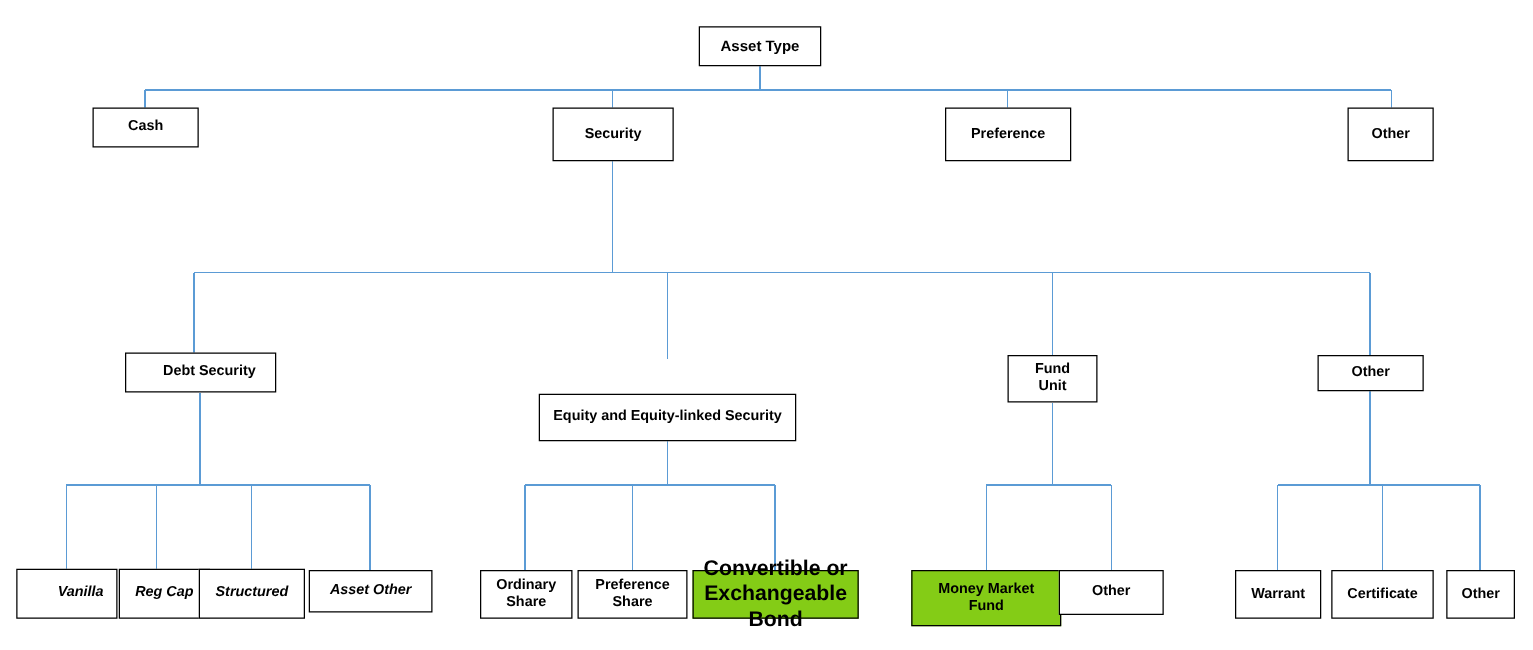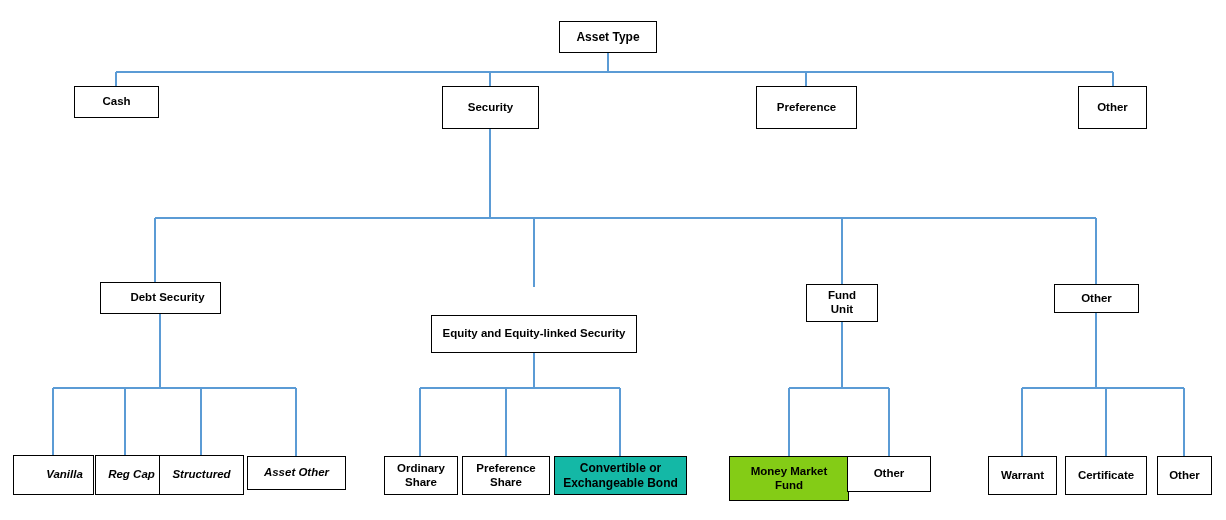--- a/index.html
+++ b/index.html
@@ -135,21 +135,21 @@
   </div>
 
   <div class="node" style="left: 384px; top: 456px; width: 74px; height: 39px; font-size: 11.5px; border-color: rgb(0, 0, 0); background: rgb(255, 255, 255); color: rgb(0, 0, 0);">
     <span class="node-label">Ordinary
 Share</span>
   </div>
   <div class="node" style="left: 462px; top: 456px; width: 88px; height: 39px; font-size: 11.5px; border-color: rgb(0, 0, 0); background: rgb(255, 255, 255); color: rgb(0, 0, 0);">
     <span class="node-label">Preference
 Share</span>
   </div>
-  <div class="node" style="left: 554px; top: 456px; width: 133px; height: 39px; font-size: 12px; border-color: rgb(0, 0, 0); background: #14b8a6; color: rgb(0, 0, 0);">
+  <div class="node" style="left: 554px; top: 456px; width: 133px; height: 39px; font-size: 17px; border-color: rgb(0, 0, 0); background: #84cc16; color: rgb(0, 0, 0);">
     <span class="node-label">Convertible or
 Exchangeable Bond</span>
   </div>
 
   <div class="node" style="left: 729px; top: 456px; width: 120px; height: 45px; font-size: 11.5px; border-color: rgb(0, 0, 0); background: #84cc16; color: rgb(0, 0, 0);">
     <span class="node-label">Money Market
 Fund</span>
   </div>
   <div class="node" style="left: 847px; top: 456px; width: 84px; height: 36px; font-size: 11.5px; border-color: rgb(0, 0, 0); background: rgb(255, 255, 255); color: rgb(0, 0, 0);">
     <span class="node-label">Other</span>

